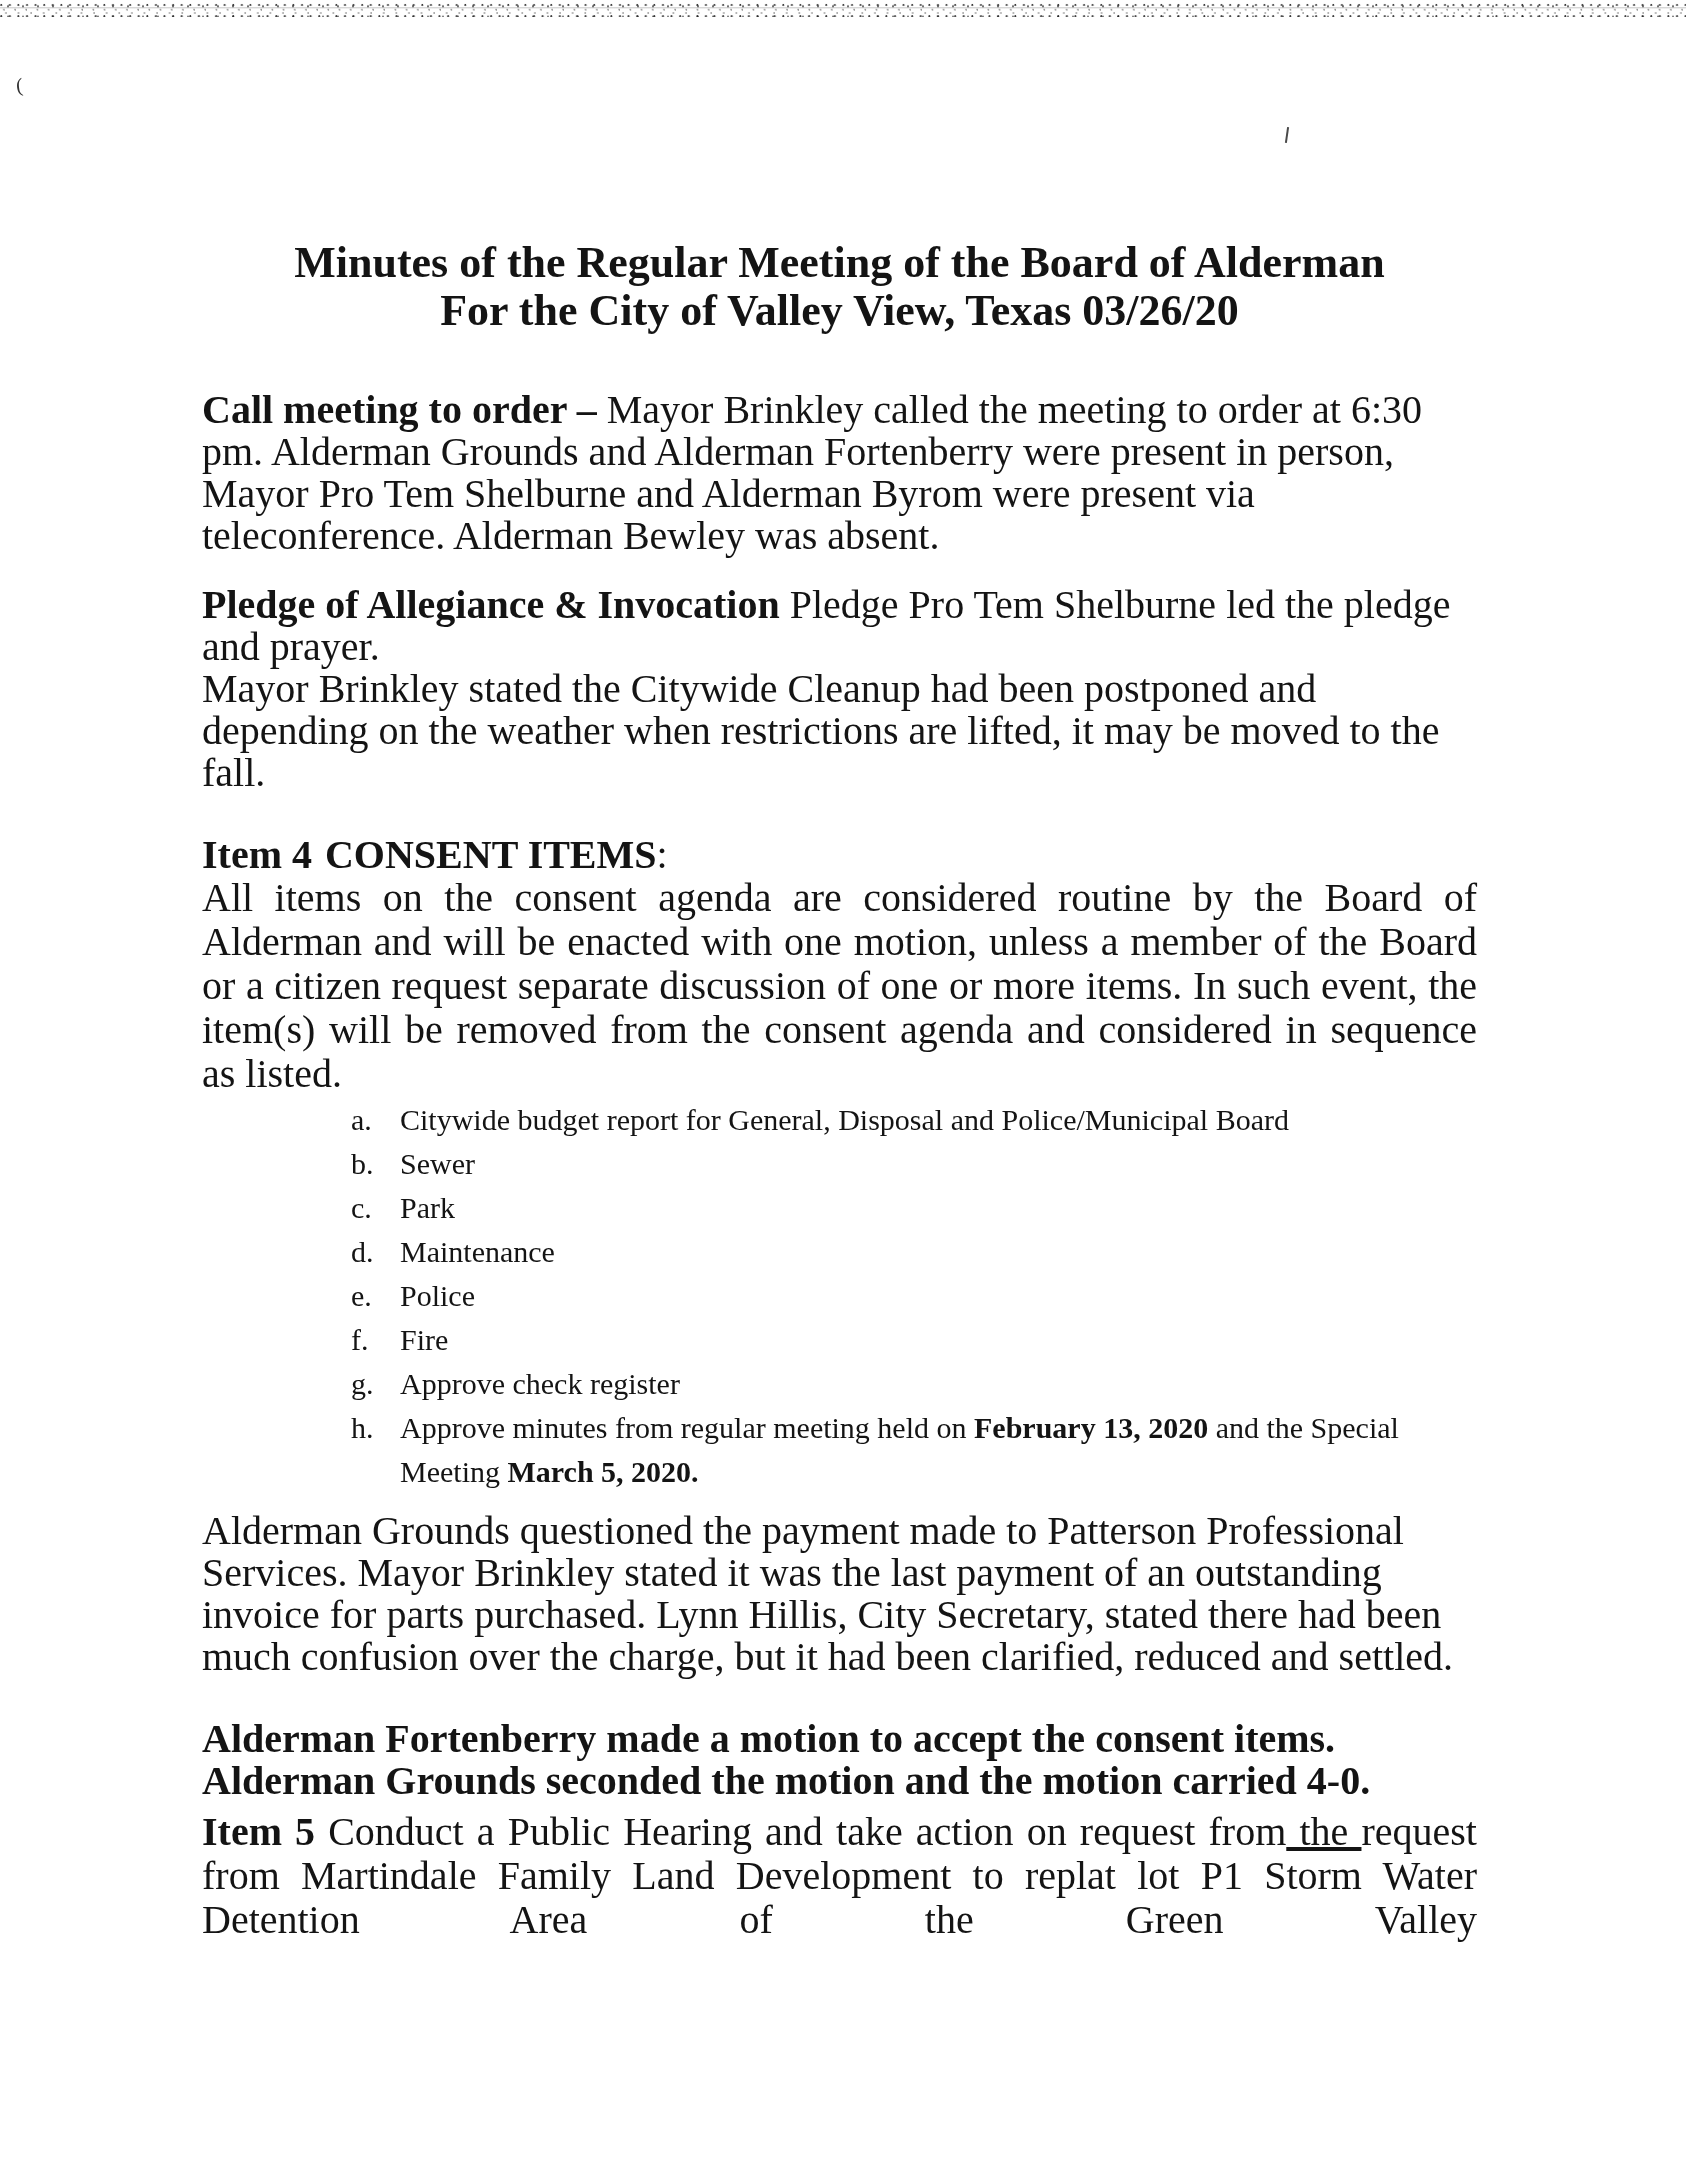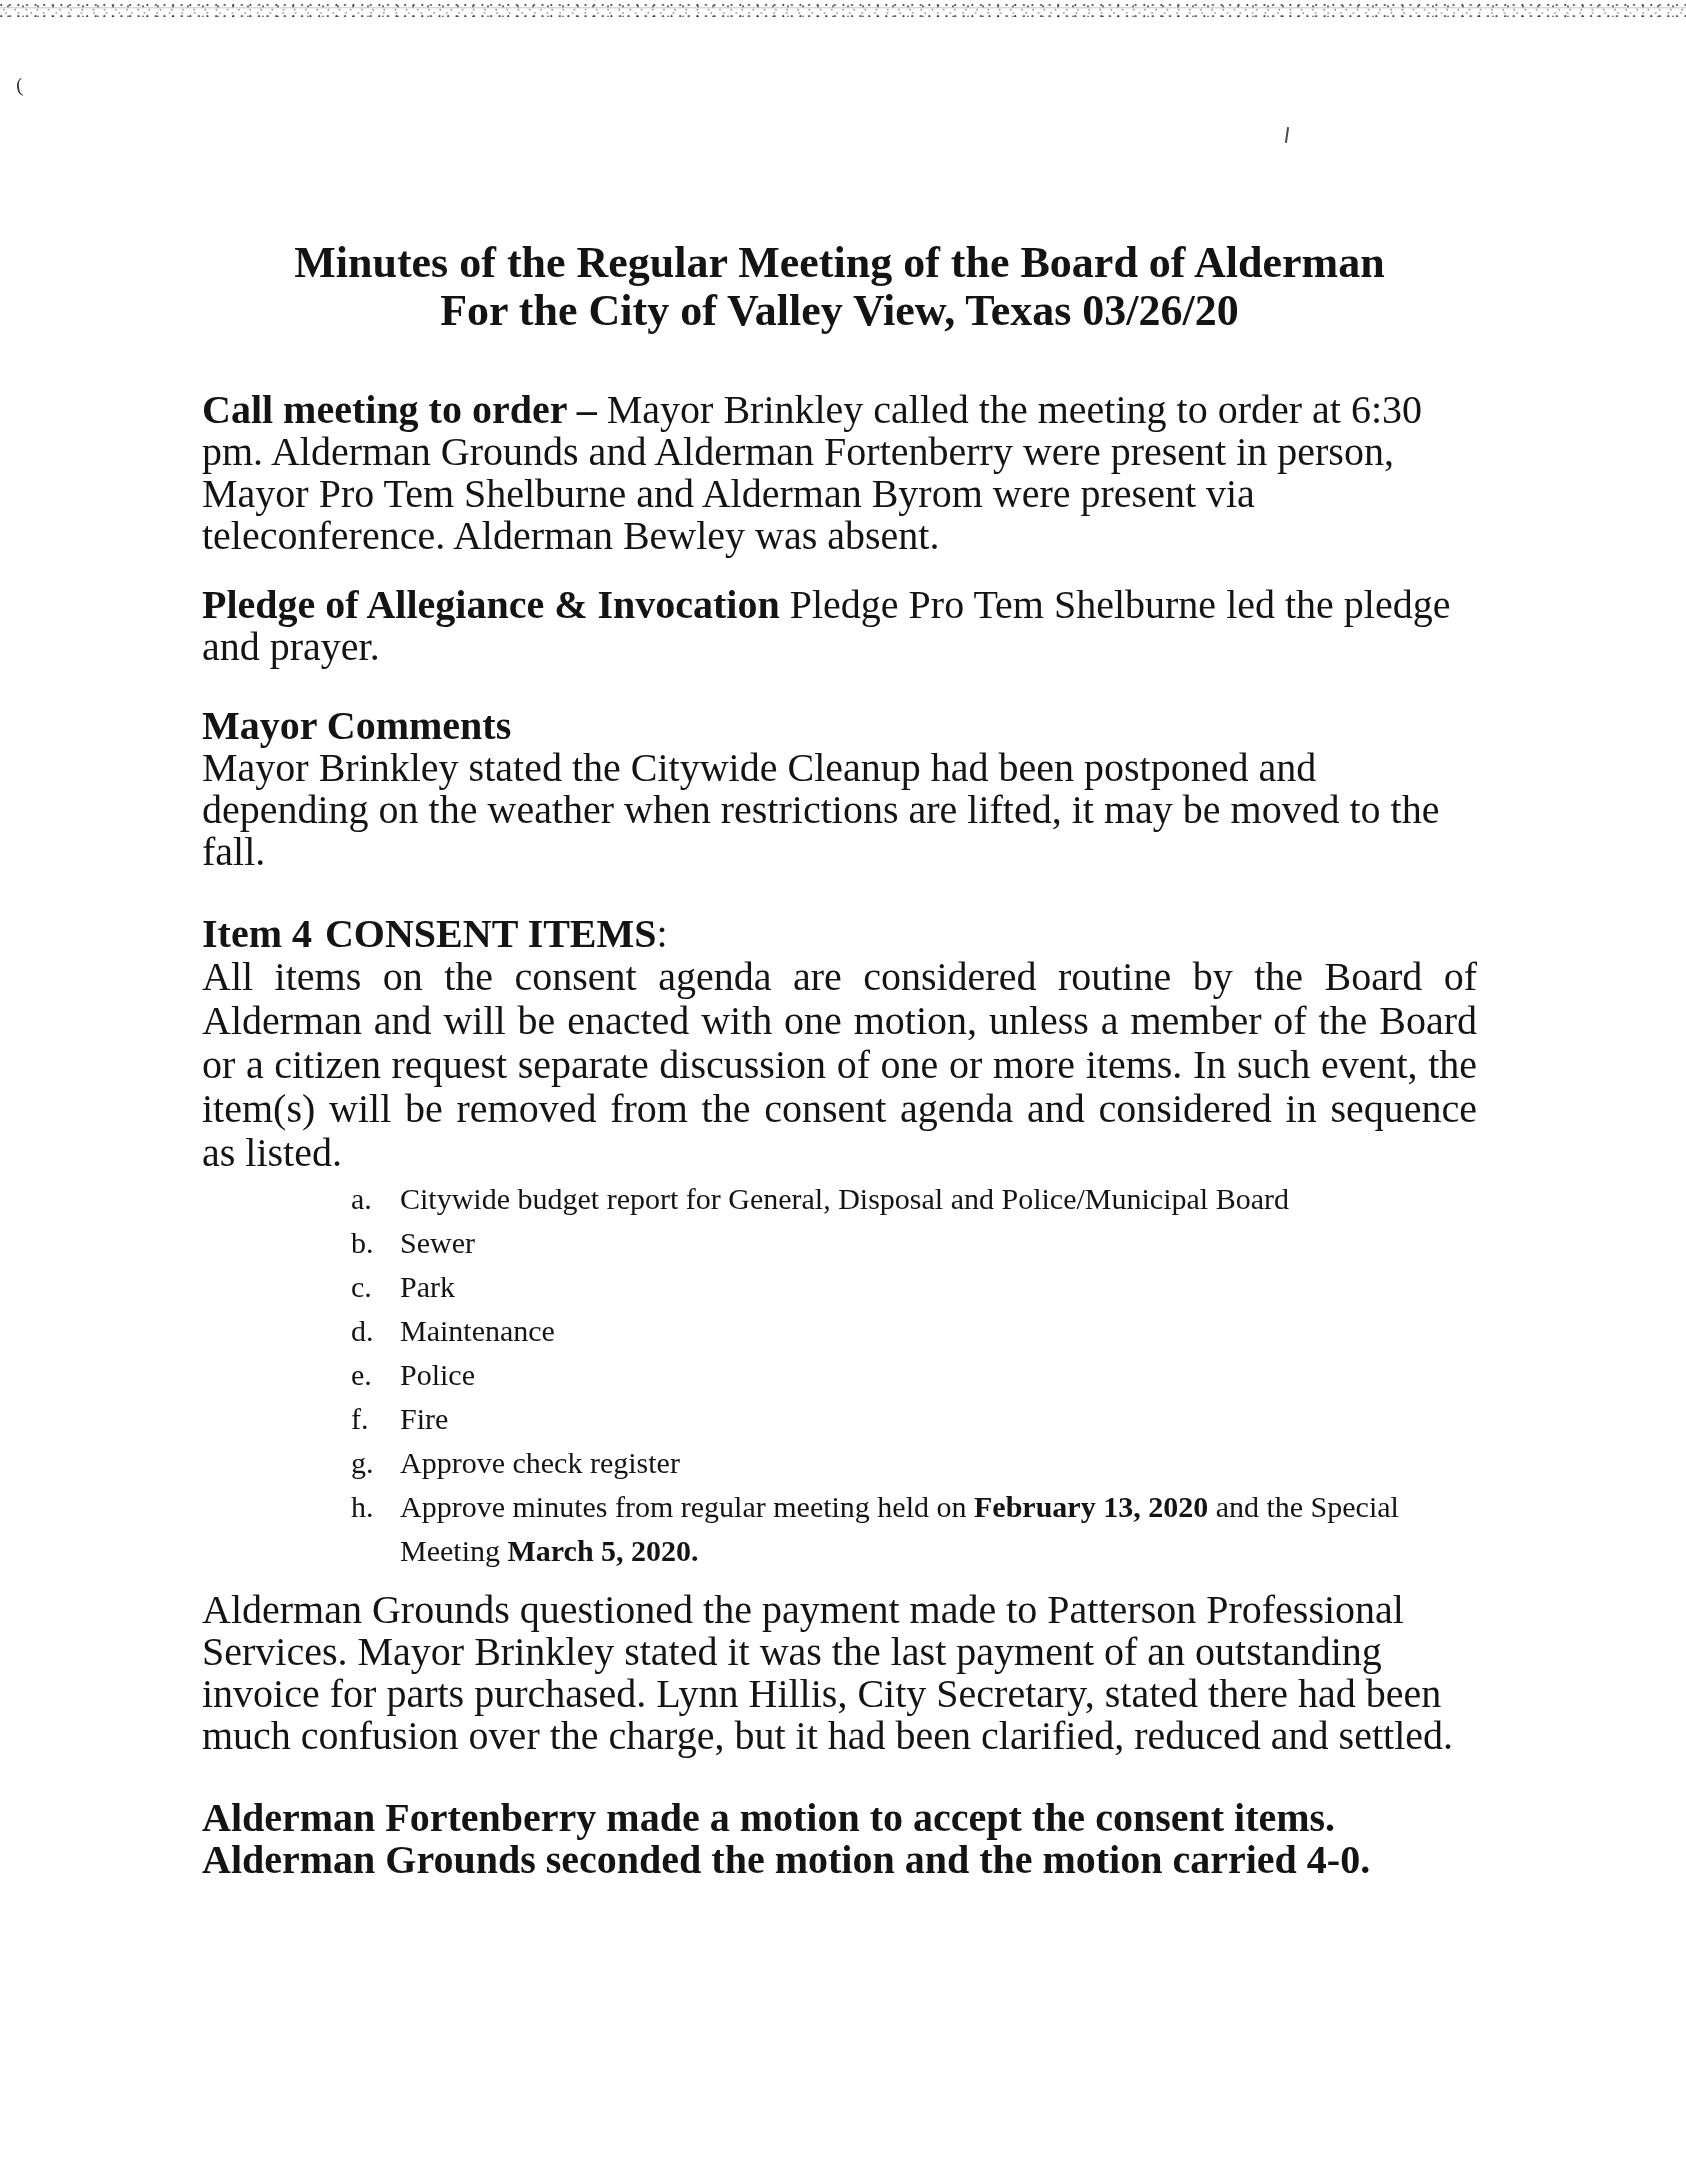--- a/index.html
+++ b/index.html
@@ -103,21 +103,20 @@
       <div>Minutes of the Regular Meeting of the Board of Alderman</div>
       <div>For the City of Valley View, Texas 03/26/20</div>
     </h1>
 
     <p class="para p-call"><span class="bold">Call meeting to order –</span>
       <span>Mayor Brinkley called the meeting to order at 6:30 pm.  Alderman Grounds and Alderman Fortenberry were present in person, Mayor Pro Tem Shelburne and Alderman Byrom were present via teleconference. Alderman Bewley was absent.</span></p>
 
     <p class="para p-pledge"><span class="bold">Pledge of Allegiance &amp; Invocation</span>
       <span>Pledge Pro Tem Shelburne led the pledge and prayer.</span></p>
 
-    <p class="para p-mayor-h">Mayor Comments</p>
     <p class="para">Mayor Brinkley stated the Citywide Cleanup had been postponed and depending on the weather when restrictions are lifted, it may be moved to the fall.</p>
 
     <p class="para p-item4-h"><span class="item-label">Item 4</span><span class="bold">CONSENT ITEMS</span><span>:</span></p>
     <p class="para p-just">All items on the consent agenda are considered routine by the Board of Alderman and will be enacted with one motion, unless a member of the Board or a citizen request separate discussion of one or more items. In such event, the item(s) will be removed from the consent agenda and considered in sequence as listed.</p>
 
     <div class="consent-list">
       <div class="li"><span class="letter">a.</span><span>Citywide budget report for General, Disposal and Police/Municipal Board</span></div>
       <div class="li"><span class="letter">b.</span><span>Sewer</span></div>
       <div class="li"><span class="letter">c.</span><span>Park</span></div>
       <div class="li"><span class="letter">d.</span><span>Maintenance</span></div>
@@ -125,16 +124,17 @@
       <div class="li"><span class="letter">f.</span><span>Fire</span></div>
       <div class="li"><span class="letter">g.</span><span>Approve check register</span></div>
       <div class="li"><span class="letter">h.</span><span><span>Approve minutes from regular meeting held on </span><span class="bold">February 13, 2020</span><span> and the Special Meeting </span><span class="bold">March 5, 2020.</span></span></div>
     </div>
 
 
     <p class="para p-grounds">Alderman Grounds questioned the payment made to Patterson Professional Services. Mayor Brinkley stated it was the last payment of an outstanding invoice for parts purchased. Lynn Hillis, City Secretary, stated there had been much confusion over the charge, but it had been clarified, reduced and settled.</p>
 
     <p class="para p-motion">Alderman Fortenberry made a motion to accept the consent items. Alderman Grounds seconded the motion and the motion carried 4-0.</p>
 
+    <p class="para p-item5"><span class="item-label">Item 5</span><span>Conduct a Public Hearing and take action on request from</span><span class="u"> the </span><span>request from Martindale Family Land Development to replat lot P1 Storm Water Detention Area of the Green Valley</span></p>
 
   </div>
 </div>
 
 
 </body></html>

